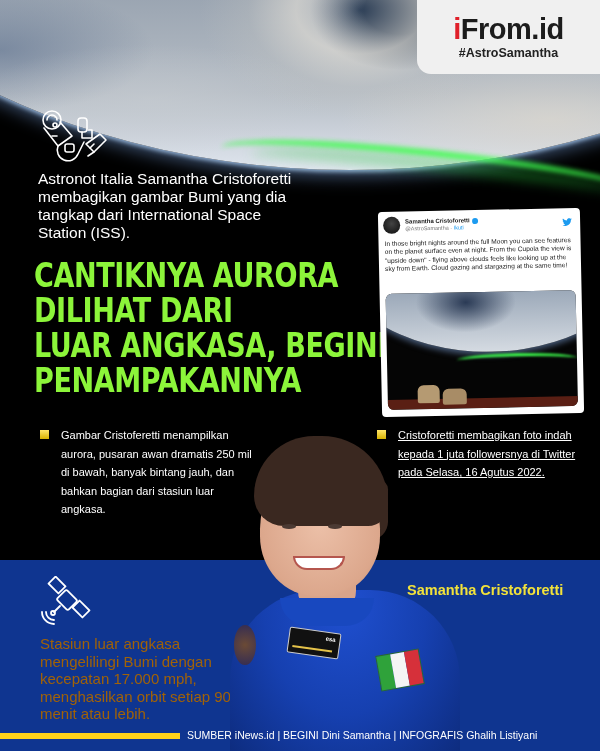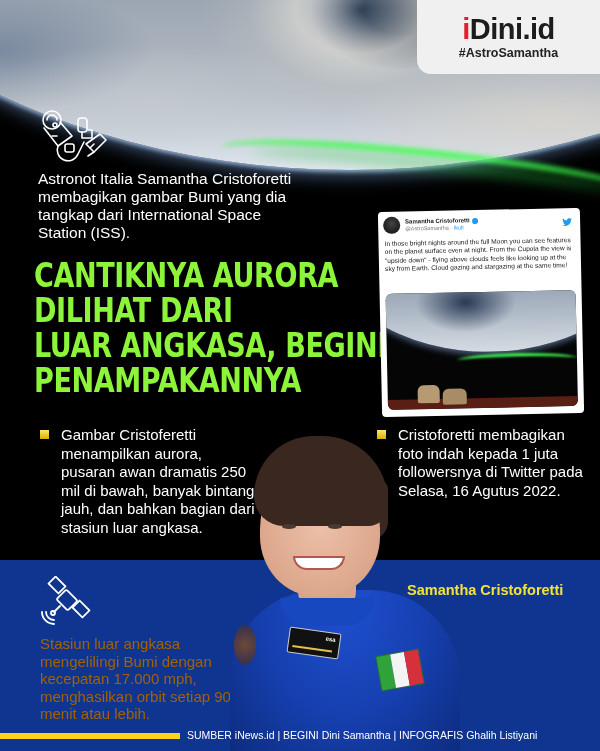--- a/index.html
+++ b/index.html
@@ -68,25 +68,25 @@
   .tw-photo { position: absolute; left: 6px; top: 82px; width: 190px; height: 116px; border-radius: 6px; overflow: hidden; background: #050505; }
   .tw-earth { position: absolute; left: -60px; top: -170px; width: 330px; height: 230px; border-radius: 50%;
     background: radial-gradient(ellipse 50px 30px at 140px 180px, #2a3a55 0, transparent 100%), linear-gradient(180deg, #445a78, #7d8ea3 60%, #d5dbe2 100%);
     box-shadow: 0 3px 6px rgba(140,180,240,0.5); }
   .tw-aurora { position: absolute; left: 70px; top: 62px; width: 120px; height: 12px; border-radius: 50%; border-top: 3px solid #3cff4c; filter: blur(1px); }
   .tw-module1 { position: absolute; left: 30px; top: 92px; width: 22px; height: 18px; background: #b59a72; border-radius: 6px 6px 2px 2px; }
   .tw-module2 { position: absolute; left: 55px; top: 96px; width: 24px; height: 16px; background: #a88c66; border-radius: 6px 6px 2px 2px; }
   .tw-floor { position: absolute; left: 0; top: 106px; width: 190px; height: 10px; background: #5a1f14; }
 
   
-  .bullet { position: absolute; color: #fff; font-size: 15px; line-height: 18.5px; }
+  .bullet { position: absolute; color: #fff; font-size: 11px; line-height: 18.5px; }
   .bullet .sq { position: absolute; left: 0; top: 4px; width: 9px; height: 9px; background: linear-gradient(180deg, #ffe66a, #d8b200); }
   .bullet .txt { margin-left: 21px; display: block; }
   .bullet-left { left: 40px; top: 426px; width: 220px; }
-  .bullet-right { left: 377px; top: 426px; width: 215px; }
+  .bullet-right { left: 377px; top: 426px; width: 215px; text-decoration: underline; }
 
   
   .blue { position: absolute; left: 0; top: 560px; width: 600px; height: 191px; background: #0f3590; }
   .sat-icon { position: absolute; left: 40px; top: 576px; width: 52px; height: 50px; }
   .station-text { position: absolute; left: 40px; top: 635px; width: 210px; color: #a16207; font-size: 15px; line-height: 17.5px; }
 
   
   .portrait { position: absolute; left: 220px; top: 430px; width: 240px; height: 321px; }
   .suit { position: absolute; left: 10px; top: 160px; width: 230px; height: 170px; background: radial-gradient(ellipse at 50% 10%, #1f4fcf 0, #1640b0 50%, #0d2b7c 100%); border-radius: 90px 90px 0 0; }
   .neck { position: absolute; left: 78px; top: 130px; width: 58px; height: 55px; background: #d9a48a; border-radius: 0 0 24px 24px; }
@@ -117,21 +117,21 @@
 <div class="page">
 
   <div class="earth-wrap">
     <div class="earth"></div>
     <div class="aurora2"></div>
     <div class="aurora"></div>
     <div class="earth-fade"></div>
   </div>
 
   <div class="logo-box">
-    <div class="logo-main"><span class="i">i</span><span>Dini.id</span></div>
+    <div class="logo-main"><span class="i">i</span><span>From.id</span></div>
     <div class="logo-tag">#AstroSamantha</div>
   </div>
 
   <svg class="astro-icon" viewBox="0 0 72 58" fill="none" stroke="#fff" stroke-width="1.6" stroke-linejoin="round" stroke-linecap="round">
     <circle cx="14" cy="12" r="9"></circle>
     <path d="M9 12 a5 5 0 0 1 10 0"></path>
     <circle cx="17" cy="17" r="2"></circle>
     <path d="M6 20 L20 38 L34 28 L22 14"></path>
     <path d="M14 28 L19 28"></path>
     <path d="M20 38 a10 10 0 0 0 20 8 L46 34"></path>

